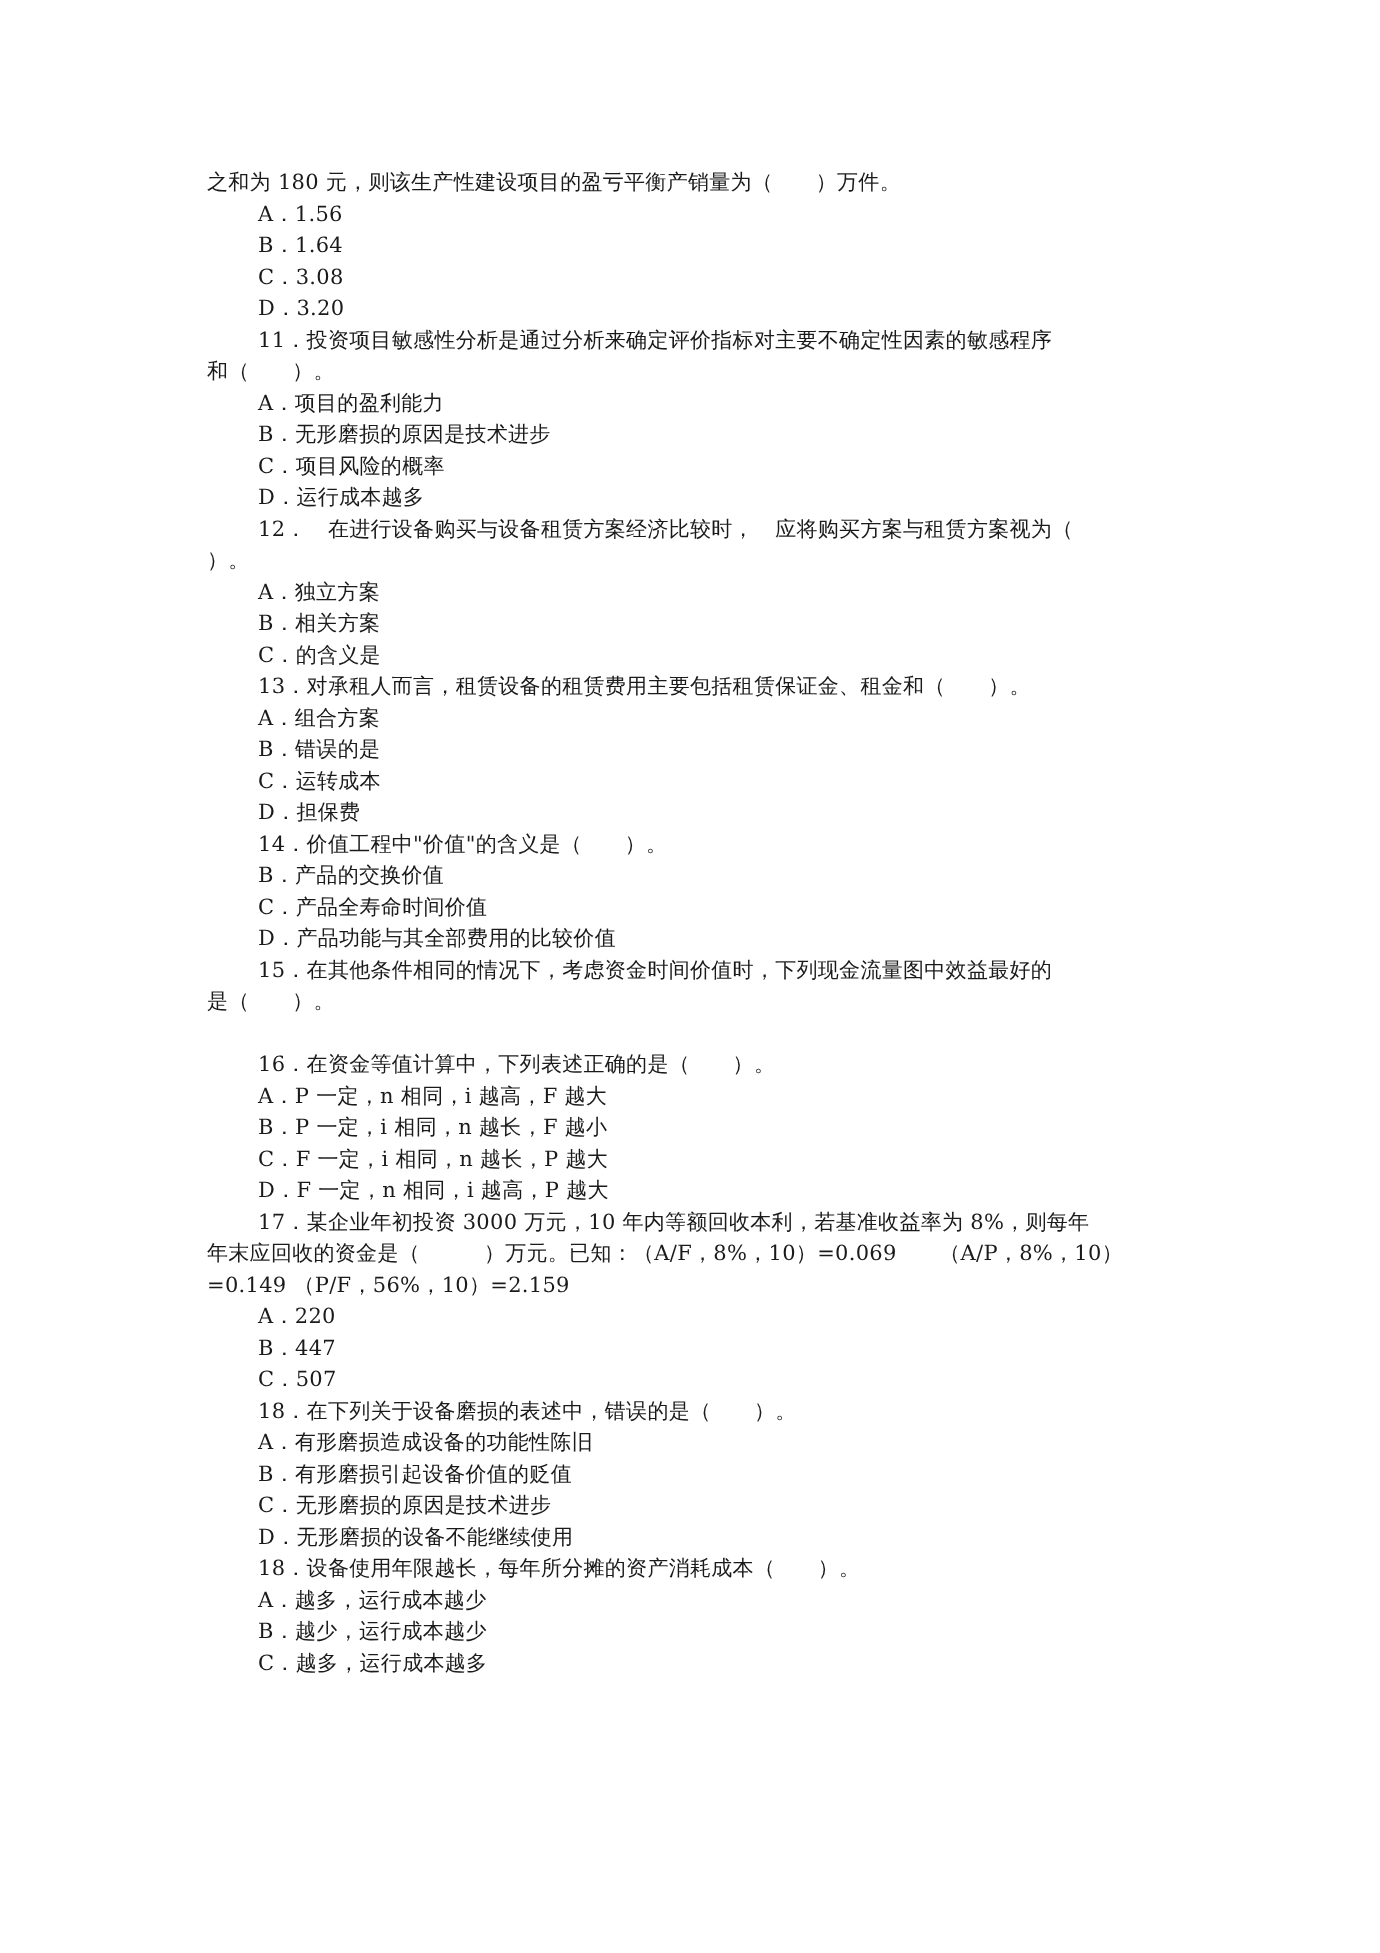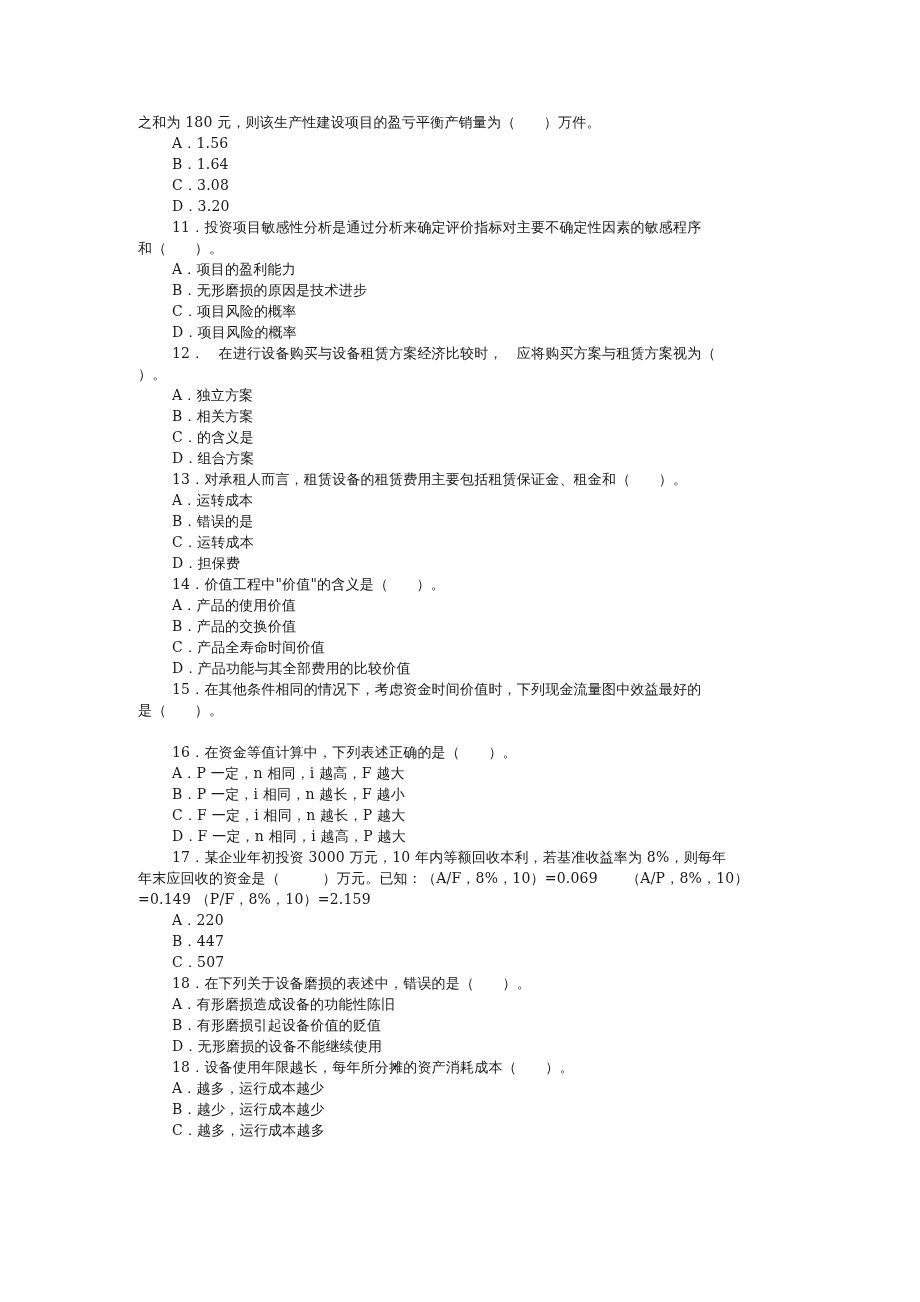--- a/index.html
+++ b/index.html
@@ -40,61 +40,60 @@
   <div class="line indent">A．1.56</div>
   <div class="line indent">B．1.64</div>
   <div class="line indent">C．3.08</div>
   <div class="line indent">D．3.20</div>
 
   <div class="line indent">11．投资项目敏感性分析是通过分析来确定评价指标对主要不确定性因素的敏感程序</div>
   <div class="line">和（　　）。</div>
   <div class="line indent">A．项目的盈利能力</div>
   <div class="line indent">B．无形磨损的原因是技术进步</div>
   <div class="line indent">C．项目风险的概率</div>
-  <div class="line indent">D．项目风险的概率</div>
+  <div class="line indent">D．运行成本越多</div>
 
   <div class="line indent">12．　在进行设备购买与设备租赁方案经济比较时，　应将购买方案与租赁方案视为（</div>
   <div class="line">）。</div>
   <div class="line indent">A．独立方案</div>
   <div class="line indent">B．相关方案</div>
   <div class="line indent">C．的含义是</div>
-  <div class="line indent">D．组合方案</div>
 
   <div class="line indent">13．对承租人而言，租赁设备的租赁费用主要包括租赁保证金、租金和（　　）。</div>
-  <div class="line indent">A．运转成本</div>
+  <div class="line indent">A．组合方案</div>
   <div class="line indent">B．错误的是</div>
   <div class="line indent">C．运转成本</div>
   <div class="line indent">D．担保费</div>
 
   <div class="line indent">14．价值工程中"价值"的含义是（　　）。</div>
-  <div class="line indent">A．产品的使用价值</div>
   <div class="line indent">B．产品的交换价值</div>
   <div class="line indent">C．产品全寿命时间价值</div>
   <div class="line indent">D．产品功能与其全部费用的比较价值</div>
 
   <div class="line indent">15．在其他条件相同的情况下，考虑资金时间价值时，下列现金流量图中效益最好的</div>
   <div class="line">是（　　）。</div>
   <div class="blank"></div>
 
   <div class="line indent">16．在资金等值计算中，下列表述正确的是（　　）。</div>
   <div class="line indent">A．P 一定，n 相同，i 越高，F 越大</div>
   <div class="line indent">B．P 一定，i 相同，n 越长，F 越小</div>
   <div class="line indent">C．F 一定，i 相同，n 越长，P 越大</div>
   <div class="line indent">D．F 一定，n 相同，i 越高，P 越大</div>
 
   <div class="line indent">17．某企业年初投资 3000 万元，10 年内等额回收本利，若基准收益率为 8%，则每年</div>
   <div class="line">年末应回收的资金是（　　　）万元。已知：（A/F，8%，10）=0.069　　（A/P，8%，10）</div>
-  <div class="line">=0.149 （P/F，8%，10）=2.159</div>
+  <div class="line">=0.149 （P/F，56%，10）=2.159</div>
   <div class="line indent">A．220</div>
   <div class="line indent">B．447</div>
   <div class="line indent">C．507</div>
 
   <div class="line indent">18．在下列关于设备磨损的表述中，错误的是（　　）。</div>
   <div class="line indent">A．有形磨损造成设备的功能性陈旧</div>
   <div class="line indent">B．有形磨损引起设备价值的贬值</div>
+  <div class="line indent">C．无形磨损的原因是技术进步</div>
   <div class="line indent">D．无形磨损的设备不能继续使用</div>
 
   <div class="line indent">18．设备使用年限越长，每年所分摊的资产消耗成本（　　）。</div>
   <div class="line indent">A．越多，运行成本越少</div>
   <div class="line indent">B．越少，运行成本越少</div>
   <div class="line indent">C．越多，运行成本越多</div>
 
 </div>
 
 </body></html>

